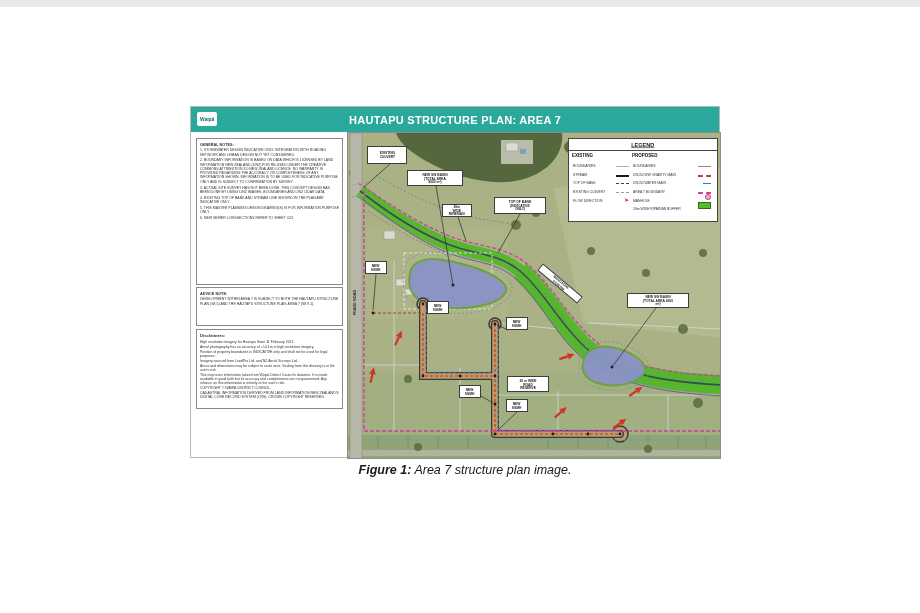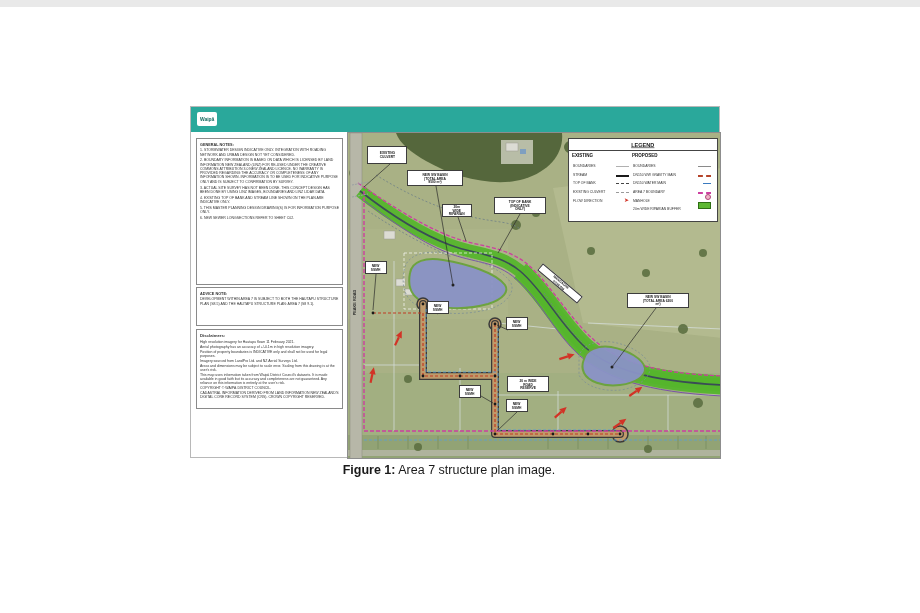--- a/index.html
+++ b/index.html
@@ -60,36 +60,37 @@
   .sym-culvert{border-top:1px dashed #999;}
   .sym-flow{border:none;}
   .sym-flow::before{content:"\27A4";position:absolute;right:0;top:-4.5px;font-size:6px;color:#d23326;}
   .sym-prop-bound{border-top:1px solid #8a8a8a;}
   .sym-ww{border-top:2px dashed #b5442a;}
   .sym-water{border-top:1.5px solid #3a7abf;width:8px;}
   .sym-area7{border-top:2px dashed #cc3fa0;}
   .sym-manhole{width:4px;height:4px;top:auto;margin-top:-2px;background:#eeb6c6;border:0.5px solid #b2447a;border-radius:50%;}
   .sym-riparian{width:11px;height:5px;top:auto;margin-top:-2.5px;background:#5cb832;border:0.5px solid #2d6e14;}
   
-  .caption{position:absolute;left:184px;top:463px;width:530px;text-align:center;font-size:12.5px;
-           color:#1a1a1a;}
+  .caption{position:absolute;left:200px;top:463px;width:530px;text-align:center;font-size:12.5px;
+           font-style:italic;color:#1a1a1a;}
   .caption .cb{font-weight:bold;}
 </style>
 </head>
 <body>
 
 <div id="canvas">
   <div class="topstrip"></div>
 
   <div id="sheet">
 
     <div class="hdr">
       <div class="logo">
         <span>Waipā</span>
       </div>
+      <div class="hdr-title">HAUTAPU STRUCTURE PLAN: AREA 7</div>
     </div>
 
     <div class="nbox" style="top:31px;height:147px;">
       <div class="tb">
         <div class="ti">GENERAL NOTES:</div>
         <div class="pp">1. STORMWATER DESIGN INDICATIVE ONLY. INTEGRATION WITH ROADING NETWORK AND URBAN DESIGN NOT YET CONSIDERED.</div>
         <div class="pp">2. BOUNDARY INFORMATION IS BASED ON DATA WHICH IS LICENSED BY LAND INFORMATION NEW ZEALAND (LINZ) FOR RE-USED UNDER THE CREATIVE COMMONS ATTRIBUTION 3.0 NEW ZEALAND LICENCE. NO WARRANTY IS PROVIDED REGARDING THE ACCURACY OR COMPLETENESS OF ANY INFORMATION SHOWN. INFORMATION IS TO BE USED FOR INDICATIVE PURPOSE ONLY AND IS SUBJECT TO CONFIRMATION BY SURVEY.</div>
         <div class="pp">3. ACTUAL SITE SURVEY HAS NOT BEEN DONE. THIS CONCEPT DESIGN HAS BEEN DONE BY USING LINZ IMAGES, BOUNDARIES AND LINZ LIDAR DATA.</div>
         <div class="pp">4. EXISTING TOP OF BANK AND STREAM LINE SHOWN ON THE PLAN ARE INDICATIVE ONLY.</div>
         <div class="pp">5. THIS MASTER PLANNING DESIGN DRAWING(S) IS FOR INFORMATION PURPOSE ONLY.</div>

